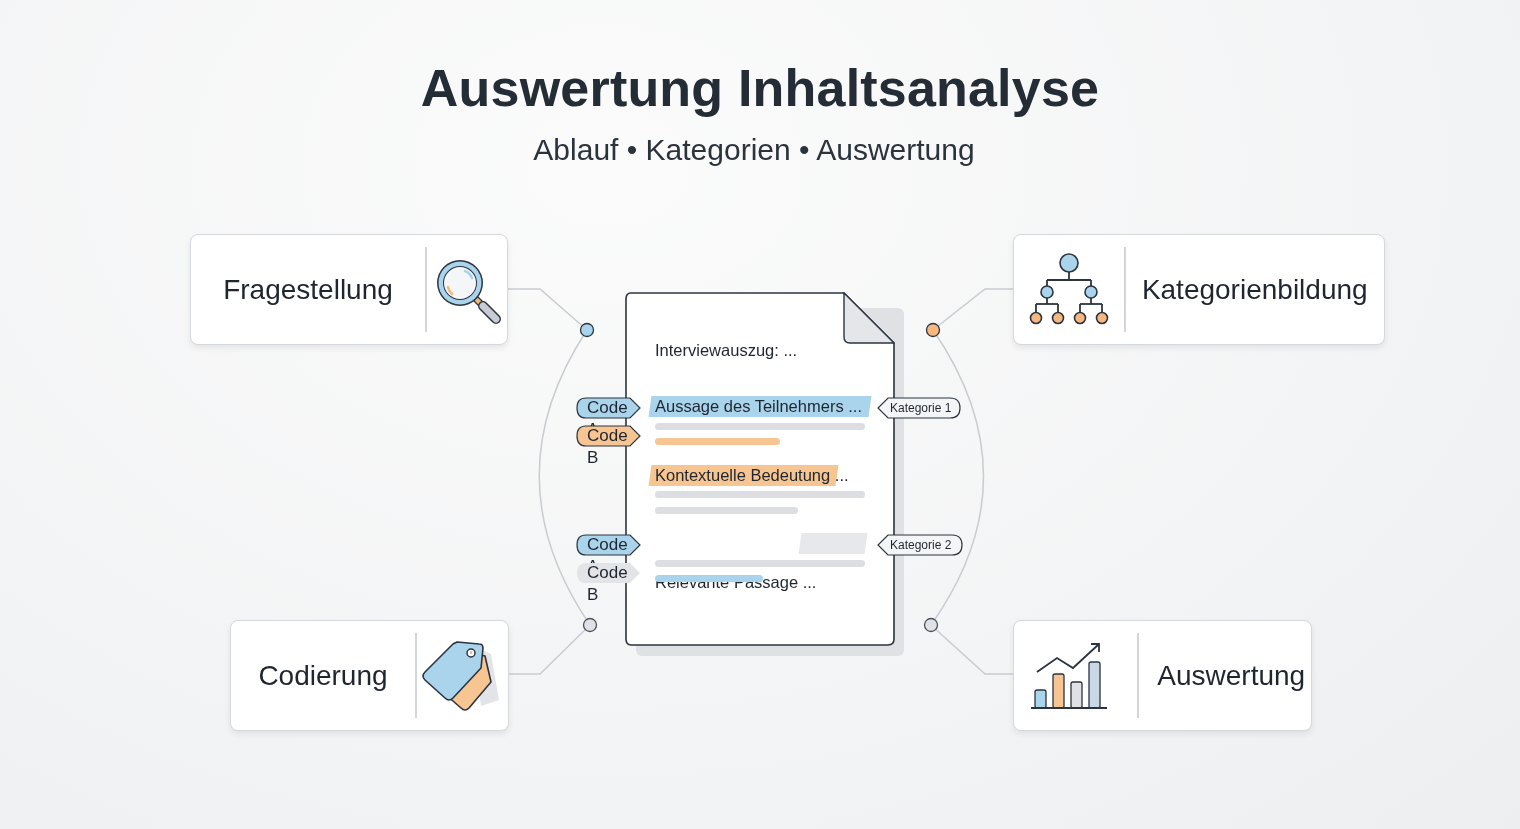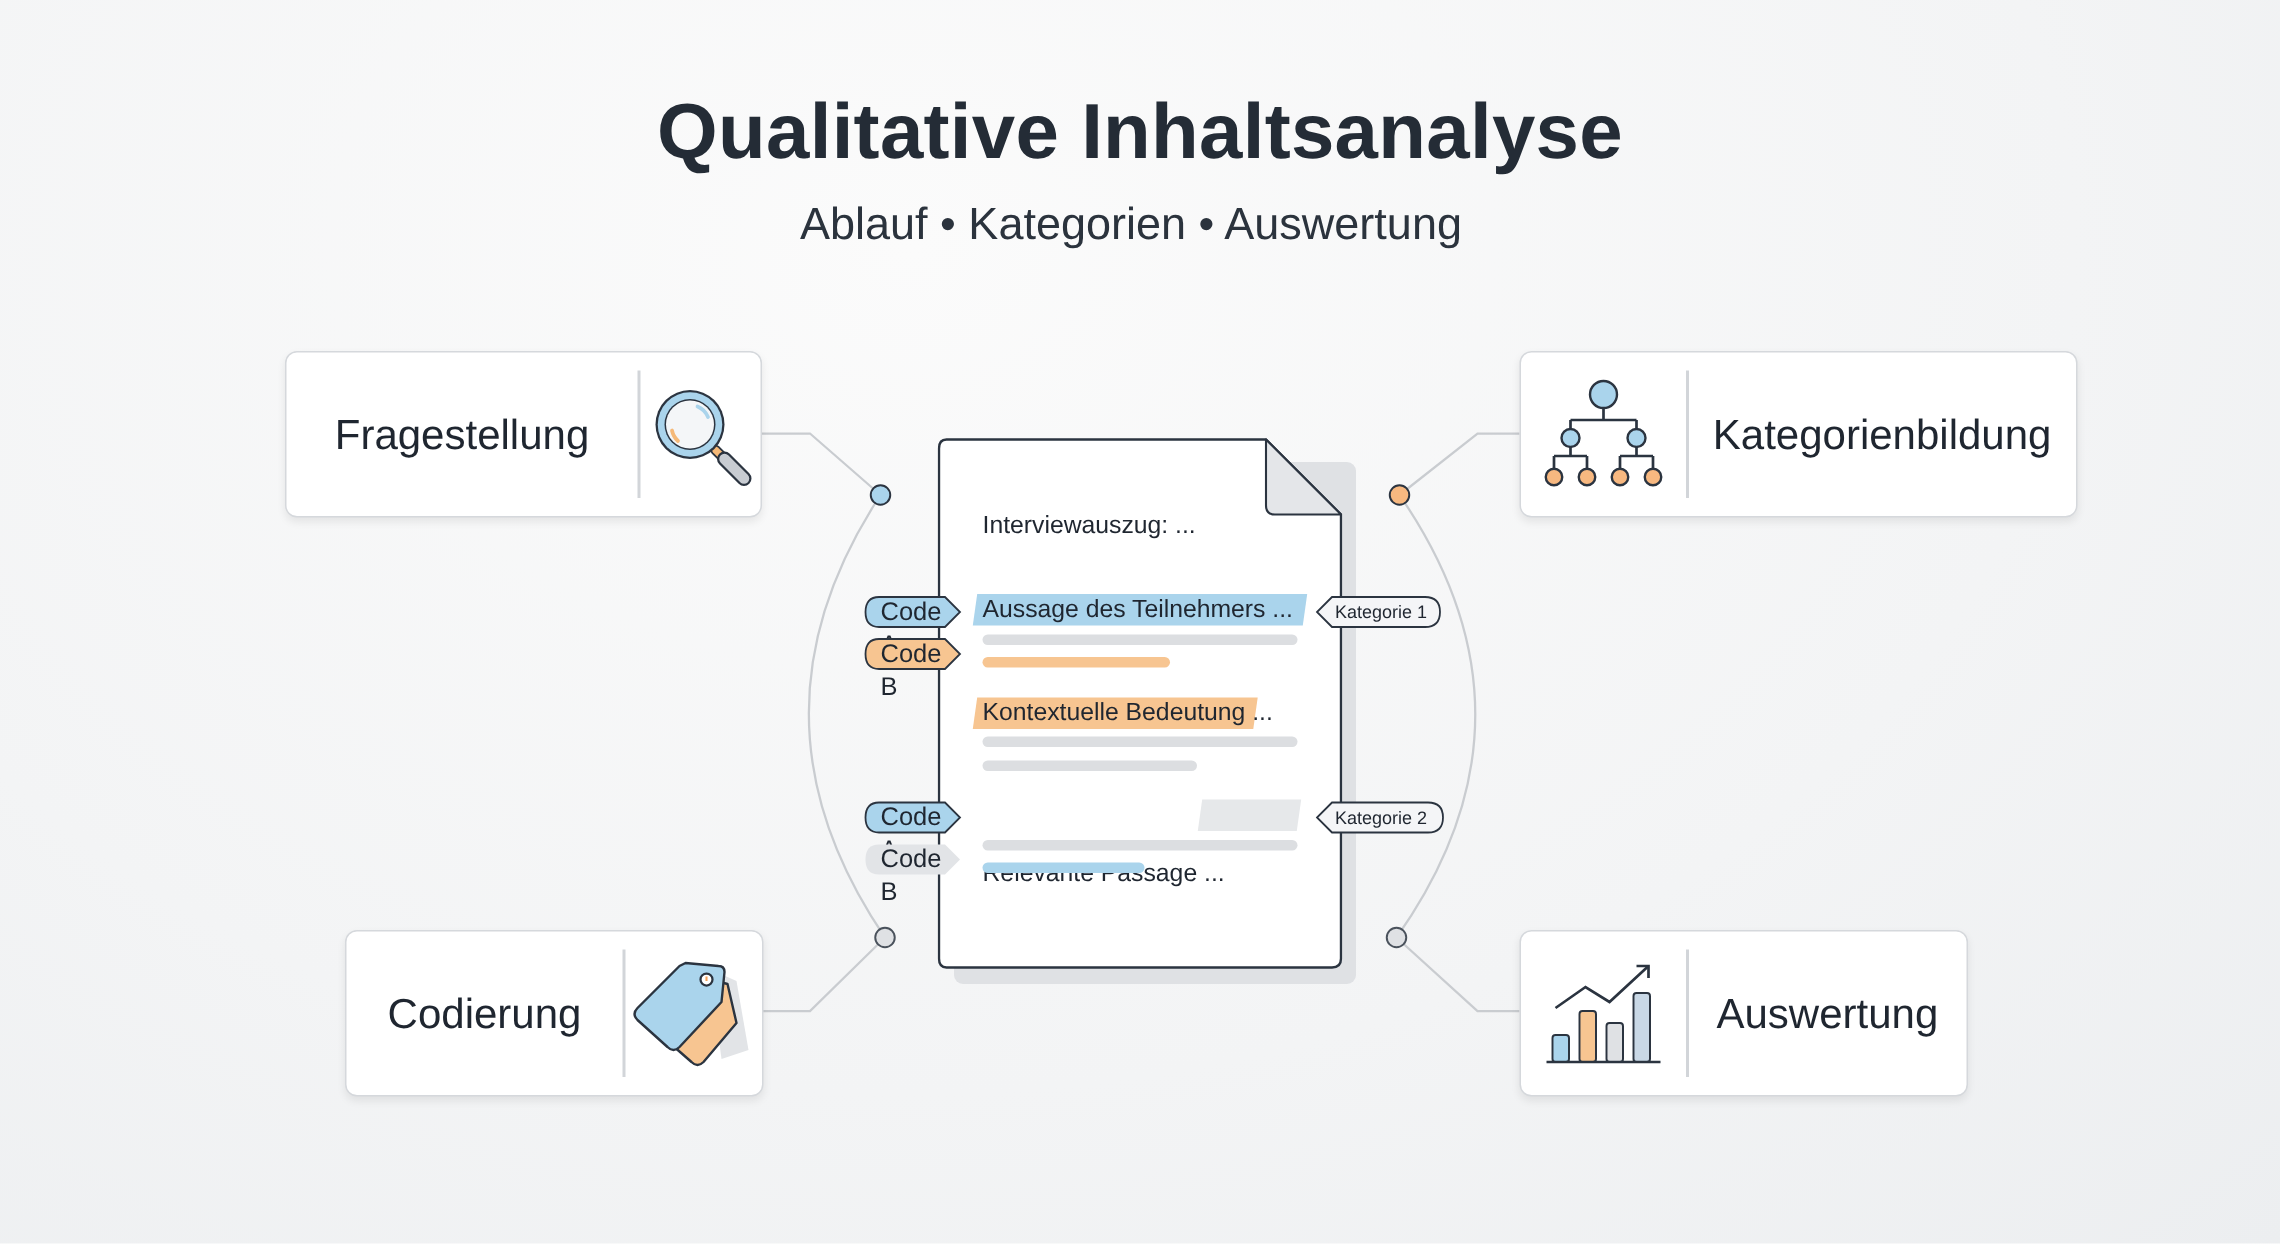--- a/index.html
+++ b/index.html
@@ -55,21 +55,21 @@
   .cat {
     position:absolute; height:22px; font-size:12px; line-height:22px;
     box-sizing:border-box; color:#1f2630;
   }
   .cat svg { position:absolute; left:0; top:0; }
   .cat span { position:relative; }
 </style>
 </head>
 <body>
 
-<div class="title">Qualitative Inhaltsanalyse</div>
+<div class="title">Auswertung Inhaltsanalyse</div>
 <div class="subtitle">Ablauf • Kategorien • Auswertung</div>
 
 <svg class="lines" width="1520" height="829">
   <g fill="none" stroke="#c9ccd0" stroke-width="1.5">
 
     <path d="M587 330 Q 490 478 590 625"></path>
 
     <path d="M933 330 Q 1035 478 931 625"></path>
 
     <path d="M507 289 L540 289 L587 330"></path>
@@ -148,21 +148,21 @@
     <svg width="86" height="76" viewBox="0 0 86 76">
       <path d="M54 8 L72 16 L80 62 L62 68 Z" fill="#e2e4e7"></path>
       <path d="M44 12 L66 18 L72 44 L50 70 Q46 74 42 70 L26 56 Z" fill="#f7c591" stroke="#2b3440" stroke-width="1.6" stroke-linejoin="round"></path>
       <path d="M38 4 L60 6 Q64 6 64 10 L62 30 L34 60 Q30 64 26 60 L6 42 Q2 38 6 34 L34 6 Z" fill="#aad4ec" stroke="#2b3440" stroke-width="1.6" stroke-linejoin="round"></path>
       <circle cx="52" cy="15" r="4" fill="#fff" stroke="#2b3440" stroke-width="1.5"></circle>
       <line x1="52" y1="13" x2="52" y2="16" stroke="#f5a25a" stroke-width="1.4"></line>
     </svg>
   </div>
 </div>
 
-<div class="card" style="left:1013px; top:620px; width:297px; height:109px;">
+<div class="card" style="left:1013px; top:620px; width:297px; height:109px;gap:13px;">
   <div class="ico" style="width:110px;">
     <svg width="80" height="76" viewBox="0 0 80 76">
       <rect x="6" y="52" width="11" height="18" rx="2" fill="#aad4ec" stroke="#2b3440" stroke-width="1.3"></rect>
       <rect x="24" y="36" width="11" height="34" rx="2" fill="#f7c591" stroke="#2b3440" stroke-width="1.3"></rect>
       <rect x="42" y="44" width="11" height="26" rx="2" fill="#dfe1e4" stroke="#2b3440" stroke-width="1.3"></rect>
       <rect x="60" y="24" width="11" height="46" rx="2" fill="#c9d8e6" stroke="#2b3440" stroke-width="1.3"></rect>
       <line x1="2" y1="70" x2="78" y2="70" stroke="#2b3440" stroke-width="1.8"></line>
       <polyline points="8,34 28,20 44,30 70,6" fill="none" stroke="#2b3440" stroke-width="1.8"></polyline>
       <polyline points="62,6 70,6 70,14" fill="none" stroke="#2b3440" stroke-width="1.8"></polyline>
     </svg>

